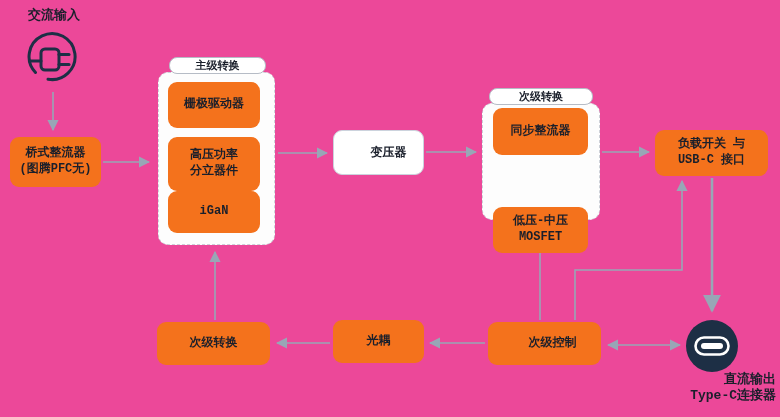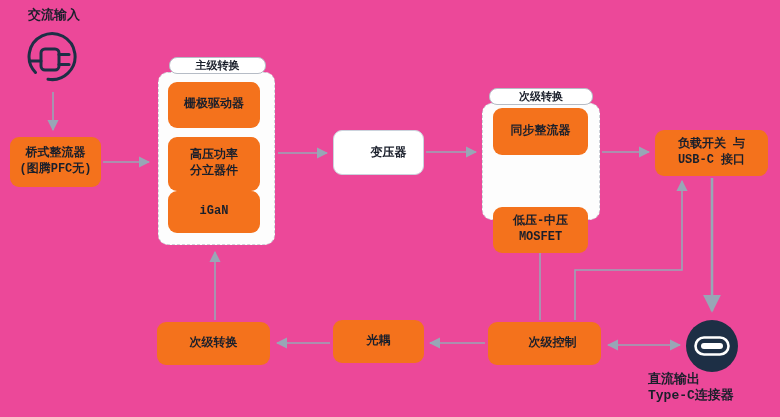--- a/index.html
+++ b/index.html
@@ -24,21 +24,21 @@
     position:absolute;border:1.5px dashed var(--group-border);border-radius:10px;
     background:#fdfdfd;z-index:1;
   }
   .pill{
     position:absolute;background:#ffffff;border:1px solid var(--pill-border);border-radius:8px;
     display:flex;align-items:center;justify-content:center;
     font-weight:bold;font-size:11px;color:var(--text-dark);z-index:3;
   }
   .caption{position:absolute;font-weight:bold;color:var(--text-dark);z-index:2;}
   .ac-label{left:28px;top:6px;font-size:13px;}
-  .dc-label{left:648px;top:372px;width:128px;text-align:left;font-size:13px;line-height:1.25;}
+  .dc-label{left:648px;top:372px;width:128px;text-align:right;font-size:13px;line-height:1.25;}
   .icon-wrap{position:absolute;z-index:2;}
   .usb-circle{
     position:absolute;left:686px;top:320px;width:52px;height:52px;border-radius:50%;
     background:var(--navy);z-index:2;display:flex;align-items:center;justify-content:center;
   }
   svg.overlay{position:absolute;left:0;top:0;width:780px;height:417px;z-index:1;}
   .aline{stroke:var(--arrow);stroke-width:1.6;fill:none;}
   .aline-thick{stroke:var(--arrow);stroke-width:2.6;fill:none;}
   .ahead{fill:var(--arrow);}
   .plug-stroke{stroke:var(--navy);fill:none;stroke-linecap:round;}

